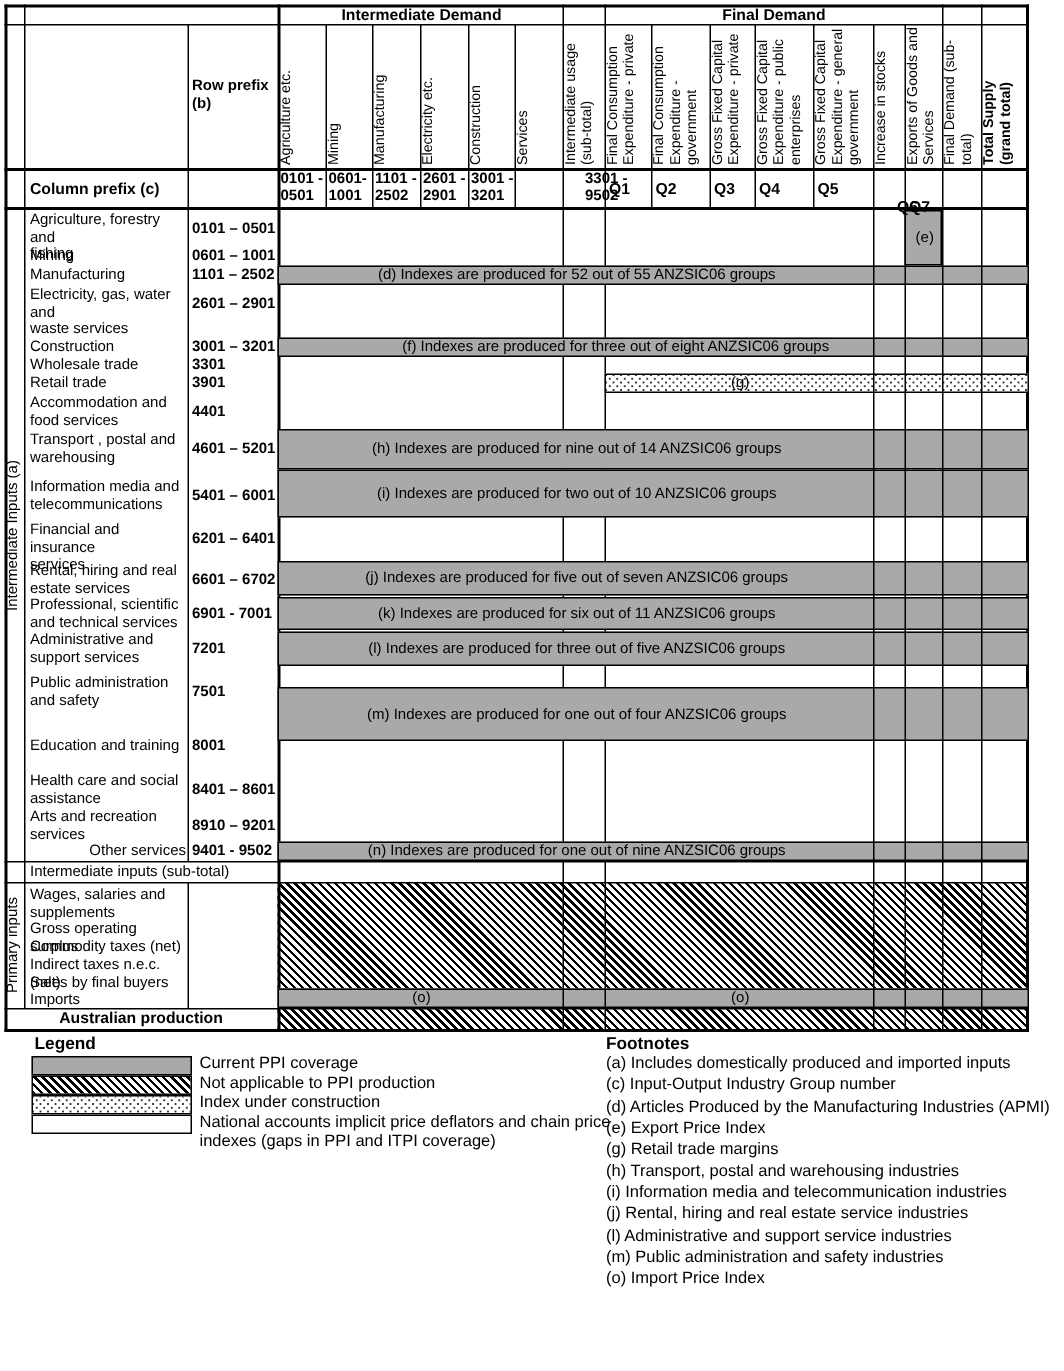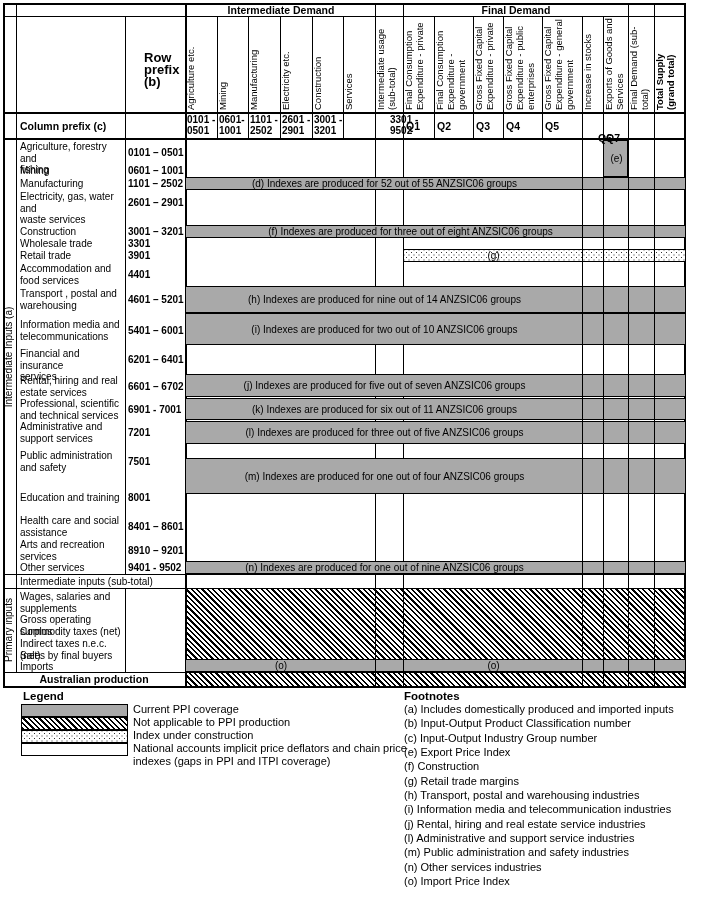--- a/index.html
+++ b/index.html
@@ -29,22 +29,22 @@
   .vside-in{position:absolute;left:0;top:0;height:13px;transform-origin:0 0;
     font-size:10px;text-align:center;white-space:nowrap;}
   .row-label{position:absolute;left:20px;width:104px;font-size:10px;line-height:11.5px;
     white-space:pre-line;z-index:5;}
   .row-prefix{position:absolute;left:128px;width:55px;display:flex;align-items:center;
     font-weight:bold;font-size:10px;z-index:5;white-space:nowrap;}
   .hdr-prefix{position:absolute;font-weight:bold;font-size:10px;line-height:10.5px;
     white-space:pre-line;z-index:5;}
   .qcode{position:absolute;top:113px;height:25px;display:flex;align-items:center;
     font-weight:bold;font-size:10.5px;z-index:5;}
-  .corner-rowprefix{position:absolute;left:144px;top:52px;width:55px;font-weight:bold;
-    font-size:13px;line-height:12px;white-space:pre-line;z-index:5;}
+  .corner-rowprefix{position:absolute;left:128px;top:52px;width:55px;font-weight:bold;
+    font-size:10px;line-height:12px;white-space:pre-line;z-index:5;}
   .corner-colprefix{position:absolute;left:20px;top:113px;height:25px;display:flex;align-items:center;
     font-weight:bold;font-size:10.5px;z-index:5;}
   .subtotal-label{position:absolute;left:20px;top:576px;font-size:10px;z-index:5;white-space:nowrap;}
   .ausprod{position:absolute;left:3px;top:672px;width:182px;height:14px;display:flex;
     align-items:center;justify-content:center;font-weight:bold;font-size:10.5px;z-index:5;}
   .legend-title{position:absolute;left:23px;top:690px;font-weight:bold;font-size:11.5px;}
   .fn-title{position:absolute;left:404px;top:690px;font-weight:bold;font-size:11.5px;}
   .swatch{position:absolute;left:21px;width:107px;height:13px;border:1px solid #000;box-sizing:border-box;}
   .swatch.gray{background:var(--gray,#a9a9a9);}
   .swatch.hatch{background:repeating-linear-gradient(45deg,#000 0,#000 1.6px,#fff 1.6px,#fff 3.8px);}
@@ -87,31 +87,29 @@
       <div class="legend-label" style="top: 716px;">Not applicable to PPI production</div>
       <div class="swatch dotted" style="top: 730px;"></div>
       <div class="legend-label" style="top: 729px;">Index under construction</div>
       <div class="swatch plain" style="top: 743px;"></div>
       <div class="legend-label" style="top: 742px;">National accounts implicit price deflators and chain price indexes (gaps in PPI and ITPI coverage)</div>
     </div>
 
   <div class="fn-title">Footnotes</div>
   <div id="footnote-items">
       <div class="fn-item">(a) Includes domestically produced and imported inputs</div>
-      <div class="fn-item">(b) Input-Output Product Classification number</div>
       <div class="fn-item">(c) Input-Output Industry Group number</div>
+      <div class="fn-item">(d) Articles Produced by the Manufacturing Industries (APMI)</div>
       <div class="fn-item">(e) Export Price Index</div>
-      <div class="fn-item">(f) Construction</div>
       <div class="fn-item">(g) Retail trade margins</div>
       <div class="fn-item">(h) Transport, postal and warehousing industries</div>
       <div class="fn-item">(i) Information media and telecommunication industries</div>
       <div class="fn-item">(j) Rental, hiring and real estate service industries</div>
       <div class="fn-item">(l) Administrative and support service industries</div>
       <div class="fn-item">(m) Public administration and safety industries</div>
-      <div class="fn-item">(n) Other services industries</div>
       <div class="fn-item">(o) Import Price Index</div>
     </div>
 
   <div id="table-layer">
       <div class="ln" style="left: 3px; top: 3px; width: 683px; height: 2px;"></div>
       <div class="ln" style="left: 3px; top: 16px; width: 683px; height: 1px;"></div>
       <div class="ln" style="left: 3px; top: 112px; width: 683px; height: 2px;"></div>
       <div class="ln" style="left: 3px; top: 138px; width: 683px; height: 2px;"></div>
       <div class="ln" style="left: 3px; top: 574px; width: 683px; height: 1px;"></div>
       <div class="ln" style="left: 3px; top: 588px; width: 683px; height: 1px;"></div>
@@ -263,21 +261,21 @@
 and safety</div>
       <div class="row-prefix" style="top: 449px; height: 24px;">7501</div>
       <div class="row-label" style="top: 492px;">Education and training</div>
       <div class="row-prefix" style="top: 491px; height: 13px;">8001</div>
       <div class="row-label" style="top: 515px;">Health care and social
 assistance</div>
       <div class="row-prefix" style="top: 514px; height: 24px;">8401 – 8601</div>
       <div class="row-label" style="top: 539px;">Arts and recreation
 services</div>
       <div class="row-prefix" style="top: 538px; height: 24px;">8910 – 9201</div>
-      <div class="row-label" style="top: 562px;">Other services</div>
+      <div class="row-label" style="top: 562px; text-align: right;">Other services</div>
       <div class="row-prefix" style="top: 561px; height: 13px;">9401 - 9502</div>
       <div class="row-label" style="top: 591px;">Wages, salaries and supplements</div>
       <div class="row-label" style="top: 614px;">Gross operating surplus</div>
       <div class="row-label" style="top: 626px;">Commodity taxes (net)</div>
       <div class="row-label" style="top: 638px;">Indirect taxes n.e.c. (net)</div>
       <div class="row-label" style="top: 650px;">Sales by final buyers</div>
       <div class="row-label" style="top: 661px;">Imports</div>
       <div class="bar gray" style="left: 185px; top: 177px; width: 501px; height: 13px;">
         <div class="bar-text" style="left: 0px; width: 397px;">(d) Indexes are produced for 52 out of 55 ANZSIC06 groups</div>
       </div>

